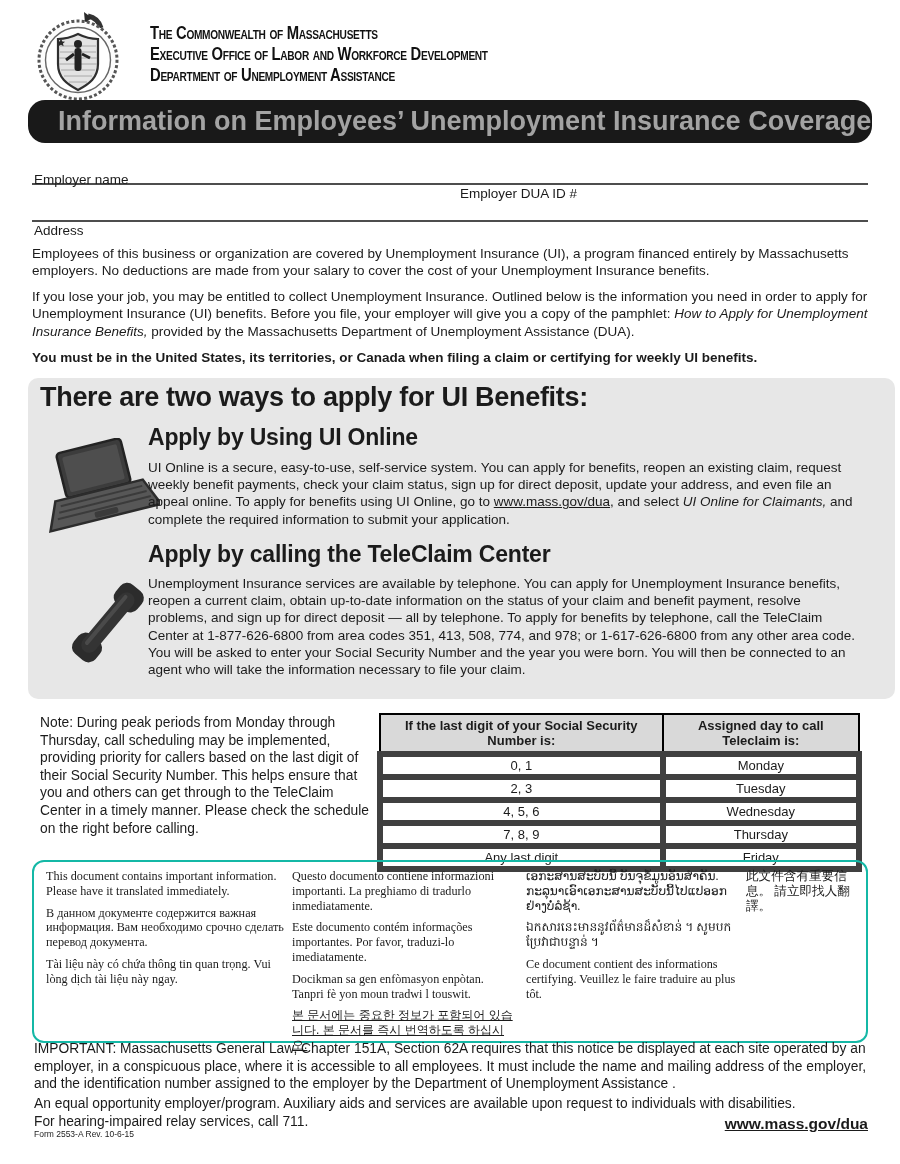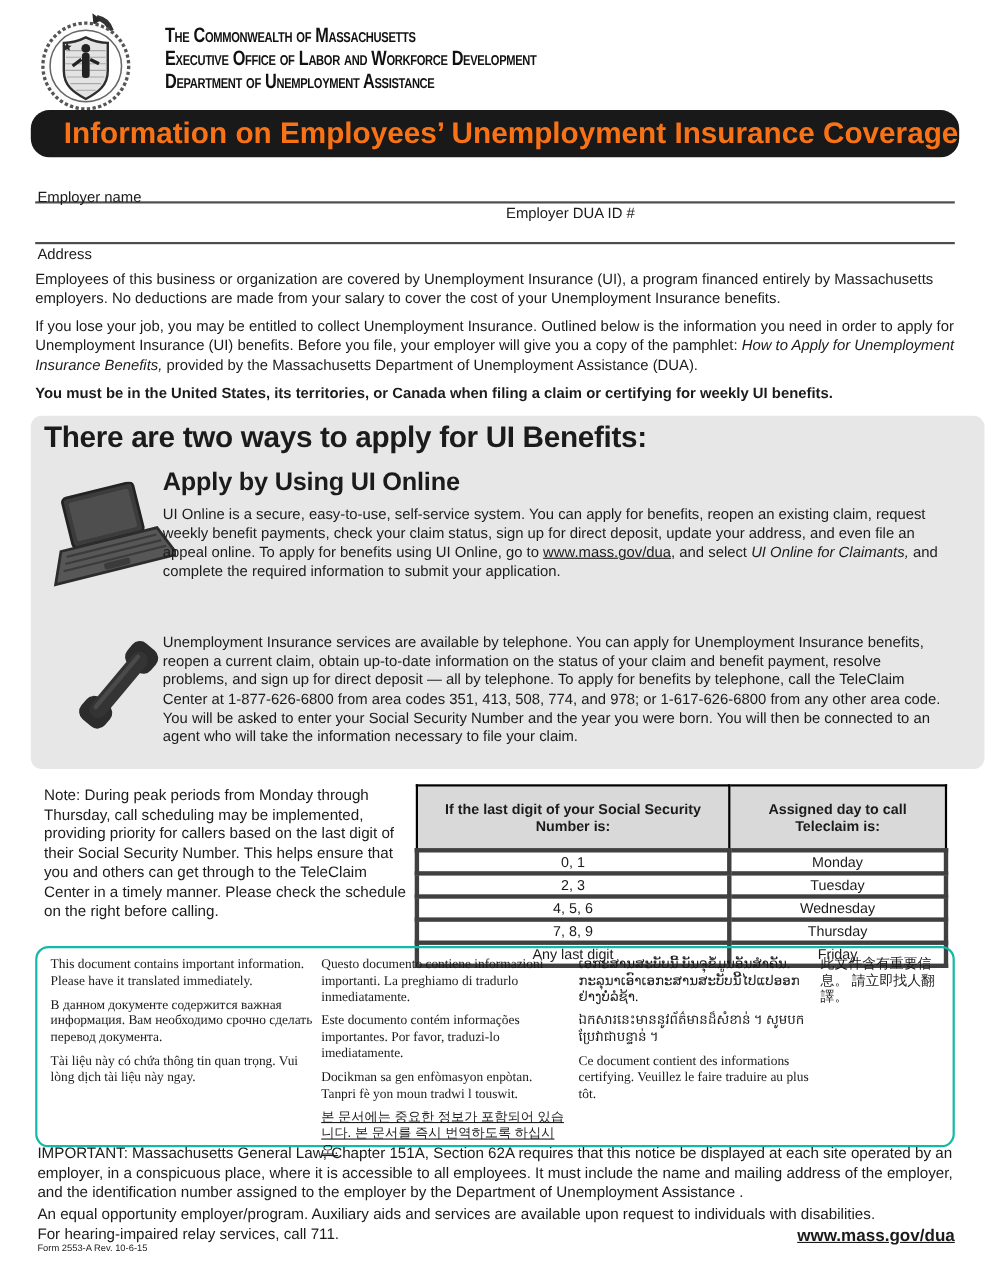--- a/index.html
+++ b/index.html
@@ -14,21 +14,21 @@
   
   .seal { left:26px; top:10px; width:112px; height:92px; }
   .agency { left:150px; top:22px; }
   .agency div {
     font-variant: small-caps; font-weight:bold; font-size:19px; line-height:21px;
     letter-spacing:-0.4px; transform:scaleX(0.78); transform-origin:left center;
     white-space:nowrap; color:#111;
   }
   .banner {
     left:28px; top:100px; width:844px; height:43px; background:#191919;
-    border-radius:17px; color:#f97316; font-weight:bold; font-size:27px;
+    border-radius:17px; color:#a3a3a3; font-weight:bold; font-size:27px;
     line-height:43px; padding-left:30px; white-space:nowrap;
   }
 
   
   .rule { left:32px; width:836px; border-top:2px solid #4d4d4d; height:0; }
   .flabel { font-size:13.5px; color:#1b1b1b; }
 
   
   .para { left:32px; width:836px; font-size:13.5px; line-height:17.4px; }
   .b { font-weight:bold; }
@@ -39,23 +39,23 @@
   .apply-box { left:28px; top:378px; width:867px; height:321px; background:#e7e7e7; border-radius:10px; }
   .box-heading { left:12px; top:4px; font-size:27px; font-weight:bold; letter-spacing:-0.3px; }
   .sub-heading { left:120px; font-size:23px; font-weight:bold; letter-spacing:-0.2px; }
   .sub-para { left:120px; width:714px; font-size:13.5px; line-height:17.2px; }
 
   
   .note { left:40px; top:714px; width:332px; font-size:13.8px; line-height:17.6px; }
   .sched { left:377px; top:713px; width:485px; border-collapse:collapse; }
   .sched th {
     background:#d9d9d9; border:2px solid #000; font-size:13px; font-weight:bold;
-    padding:13px 4px; text-align:center; font-family:"Liberation Sans",sans-serif;
-  }
-  .sched td { border:4px solid #404040; font-size:13px; text-align:center; padding:1px 4px; }
+    padding:3px 4px; text-align:center; font-family:"Liberation Sans",sans-serif;
+  }
+  .sched td { border:6px solid #404040; font-size:13px; text-align:center; padding:1px 4px; }
   .sched .c1 { width:59%; } .sched .c2 { width:41%; }
 
   
   .trans-box { left:32px; top:860px; width:836px; height:183px; border:2px solid #14b8a6; border-radius:12px; }
   .tcol { position:absolute; top:7px; font-family:"Liberation Serif", serif; font-size:12.2px; line-height:14.8px; }
   .tcol p { margin:0 0 7px 0; }
   .tc1 { left:12px;  width:240px; }
   .tc2 { left:258px; width:224px; }
   .tc3 { left:492px; width:216px; }
   .tc4 { left:712px; width:112px; }
@@ -137,20 +137,21 @@
 
     <svg class="abs" style="left:38px; top:196px;" width="84" height="100" viewBox="0 0 84 100">
       <g transform="rotate(40 42 50)">
         <rect x="27" y="4" width="28" height="25" rx="9" fill="#2c2c2c"></rect>
         <rect x="27" y="69" width="28" height="25" rx="9" fill="#2c2c2c"></rect>
         <rect x="33" y="12" width="16" height="74" rx="8" fill="#343434"></rect>
         <rect x="36" y="16" width="4" height="64" rx="2" fill="#4a4a4a"></rect>
       </g>
     </svg>
 
+    <div class="abs sub-heading" style="top:163px;">Apply by calling the TeleClaim Center</div>
     <div class="abs sub-para" style="top:197px;">Unemployment Insurance services are available by telephone. You can apply for Unemployment Insurance benefits, reopen a current claim, obtain up-to-date information on the status of your claim and benefit payment, resolve problems, and sign up for direct deposit — all by telephone. To apply for benefits by telephone, call the TeleClaim Center at 1-877-626-6800 from area codes 351, 413, 508, 774, and 978; or 1-617-626-6800 from any other area code. You will be asked to enter your Social Security Number and the year you were born. You will then be connected to an agent who will take the information necessary to file your claim.</div>
   </div>
 
   <div class="abs note">Note: During peak periods from Monday through Thursday, call scheduling may be implemented, providing priority for callers based on the last digit of their Social Security Number. This helps ensure that you and others can get through to the TeleClaim Center in a timely manner. Please check the schedule on the right before calling.</div>
 
   <table class="abs sched">
     <tbody>
         <tr>
       <th class="c1">If the last digit of your Social Security Number is:</th>
       <th class="c2">Assigned day to call Teleclaim is:</th>

